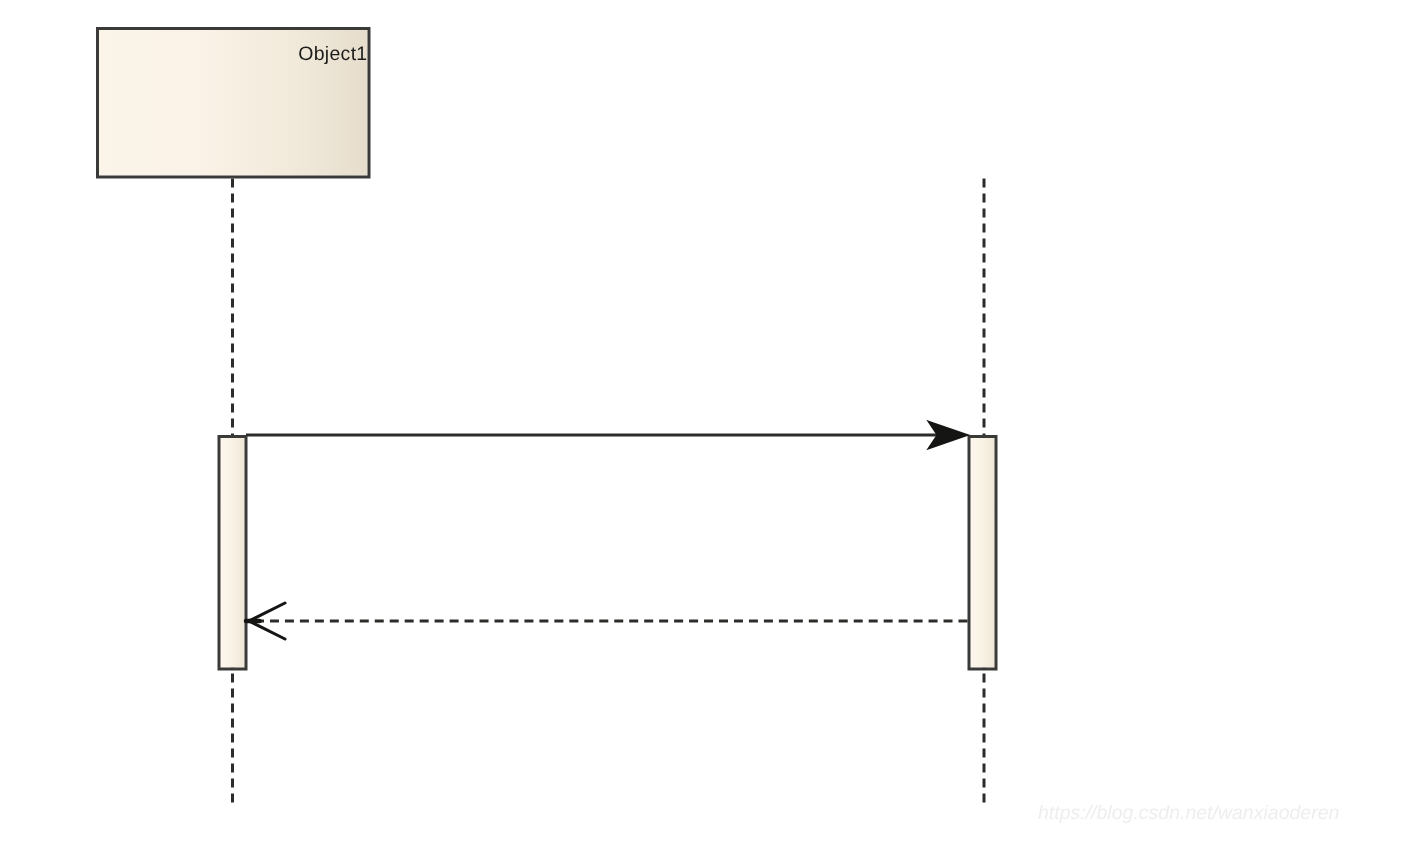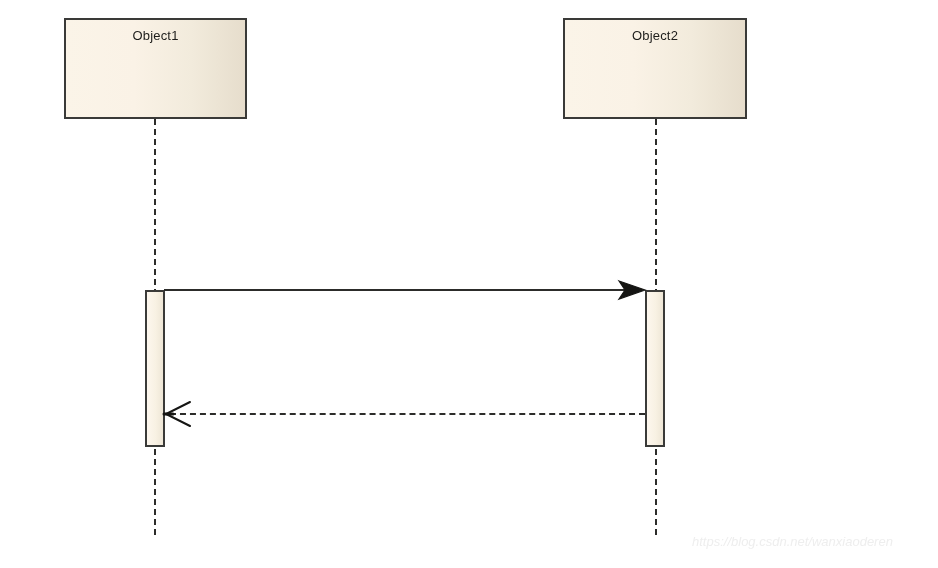--- a/index.html
+++ b/index.html
@@ -25,21 +25,21 @@
     box-sizing: border-box;
     border: 2px solid #3a3a38;
     background: linear-gradient(to right, #fbf4e8 0%, #faf2e6 38%, #f2ebdc 70%, #e6ddcc 100%);
     box-shadow: 0 0 0 0 rgba(0,0,0,0);
   }
   .object-label {
     position: absolute;
     top: 8px;
     left: 0;
     right: 0;
-    text-align: center;
+    text-align: right;
     font-size: 13px;
     line-height: 16px;
     color: #1d1d1b;
     letter-spacing: 0.2px;
     font-family: "Liberation Sans", sans-serif;
     white-space: nowrap;
   }
 
   
   .lifeline {
@@ -90,23 +90,20 @@
 <div id="canvas">
 
   <div class="lifeline" style="left:154px; top:119px; height:416px;"></div>
 
   <div class="lifeline" style="left:655px; top:119px; height:416px;"></div>
 
   <div class="object-box" style="left:64px; top:18px; width:183px; height:101px;">
     <div class="object-label">Object1</div>
   </div>
 
-  <div class="object-box" style="left:563px; top:18px; width:184px; height:101px;">
-    <div class="object-label">Object2</div>
-  </div>
 
   <div class="activation" style="left:145px; top:290px; width:20px; height:157px;"></div>
 
   <div class="activation" style="left:645px; top:290px; width:20px; height:157px;"></div>
 
   <div class="msg-line solid" style="left:164px; top:289px; width:462px;"></div>
 
   <svg class="arrow-head" width="28" height="22" style="left:619px; top:279px;">
     <polygon points="0,2 26,11 0,20 6,11" fill="#151513" stroke="#151513" stroke-width="1.2" stroke-linejoin="miter"></polygon>
   </svg>

